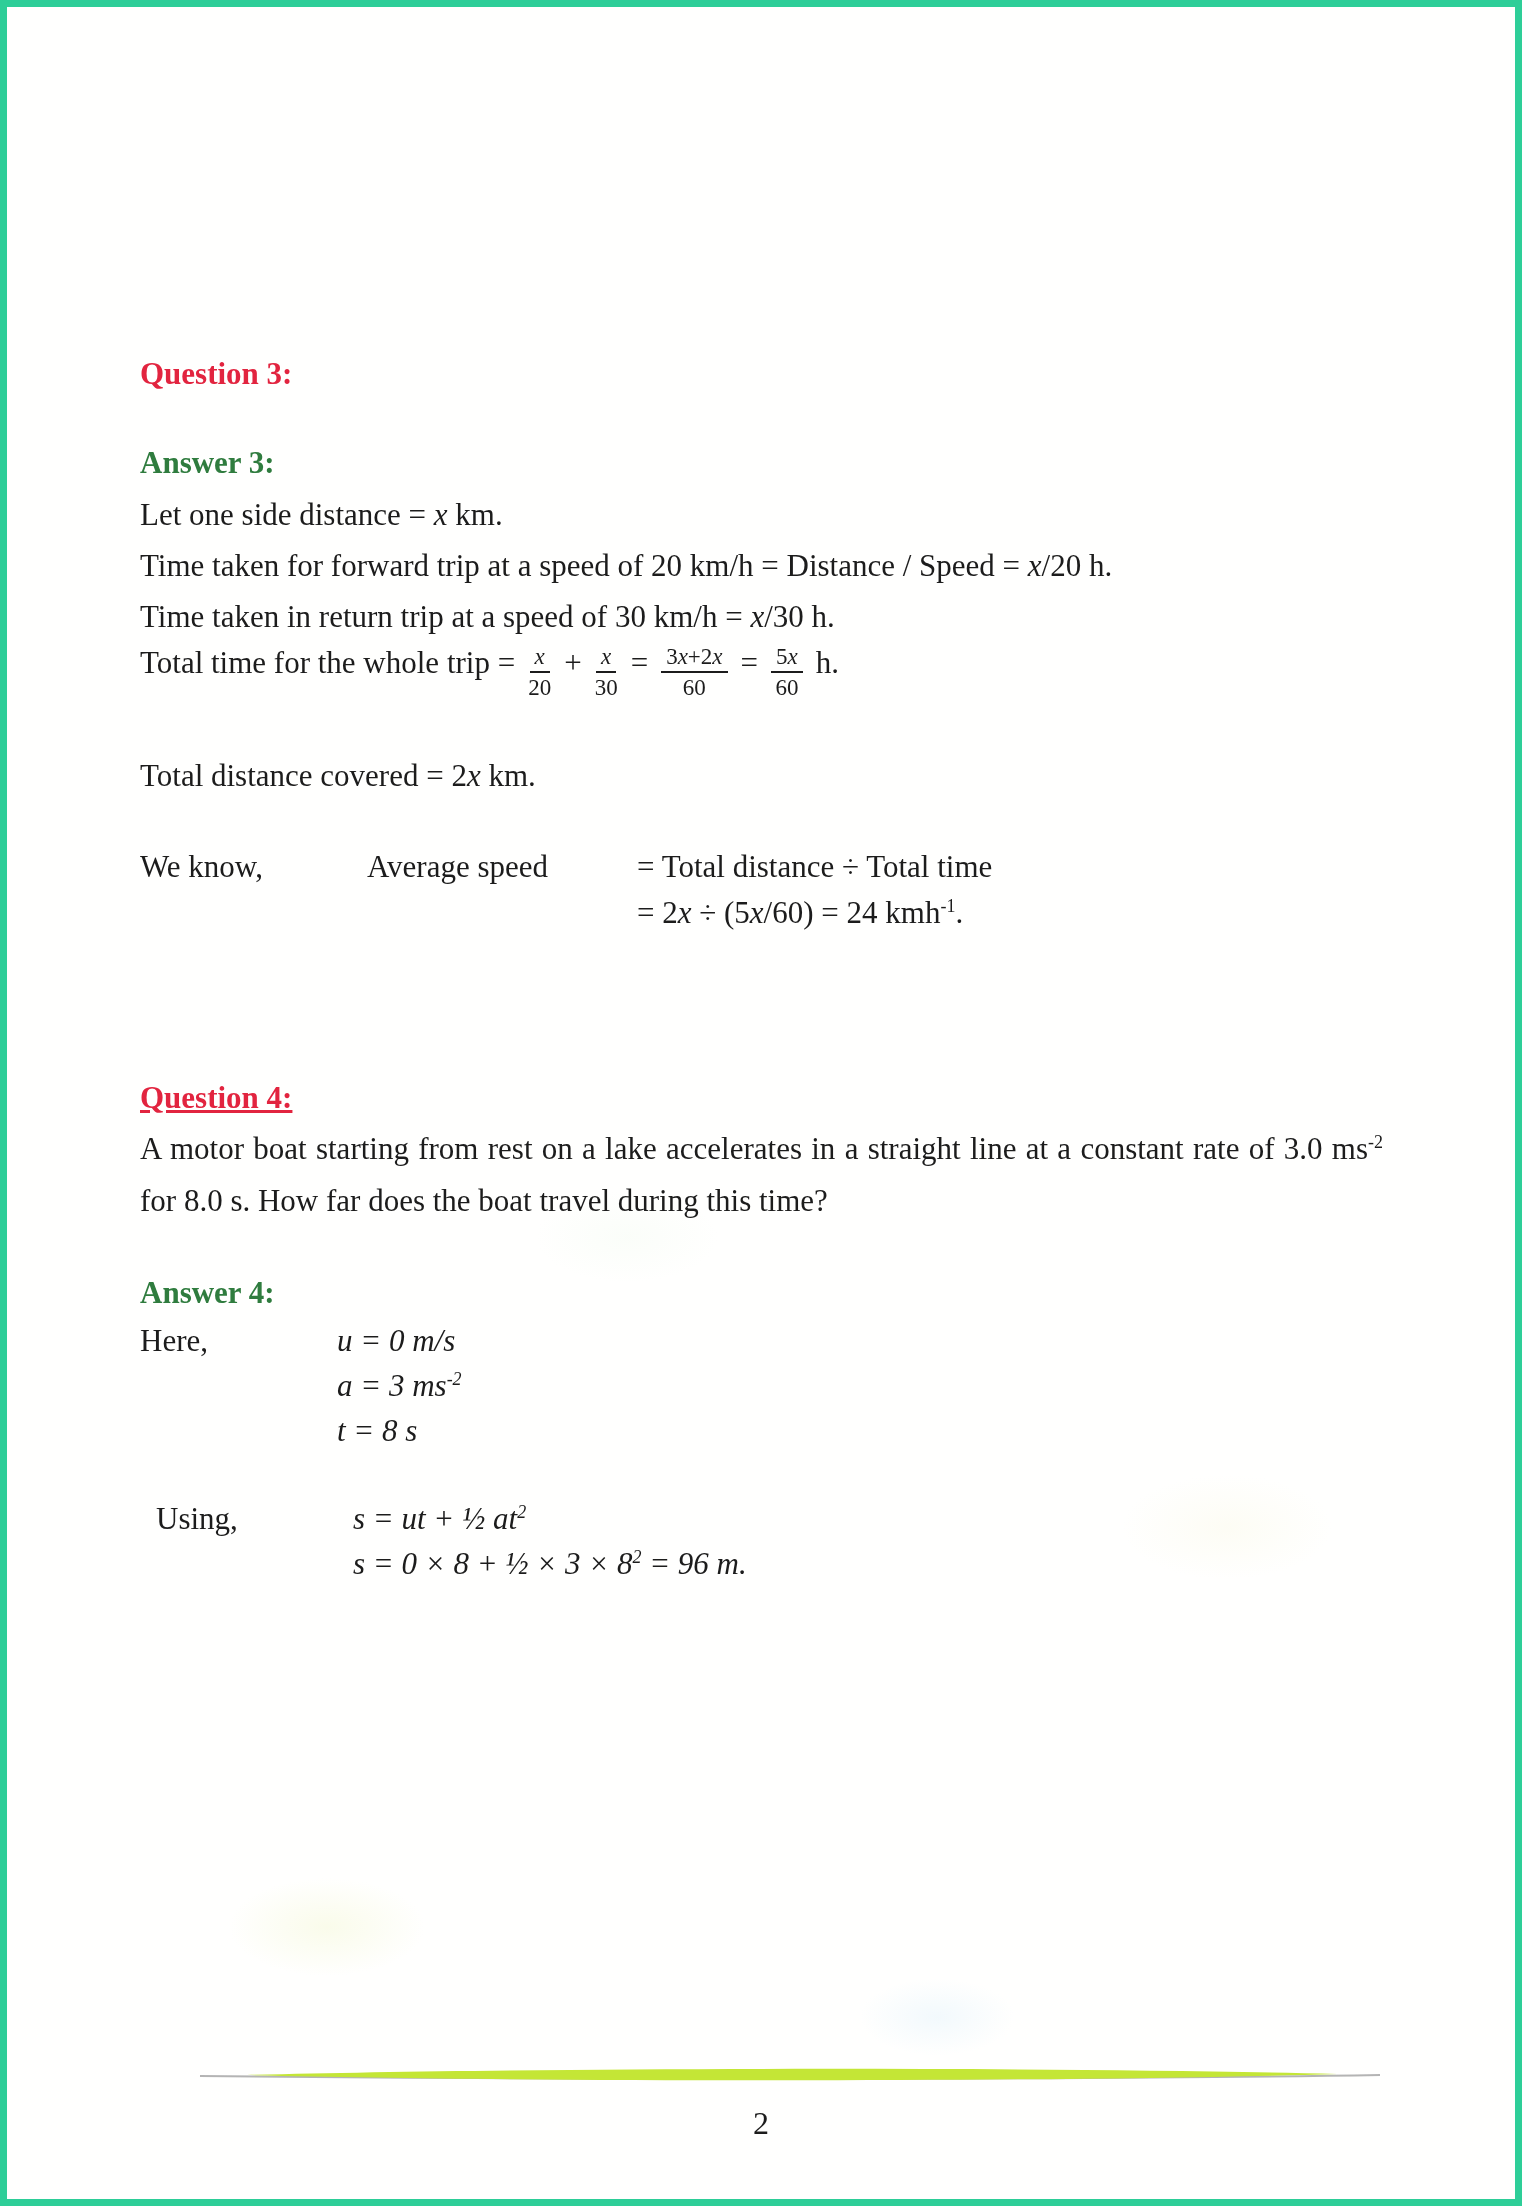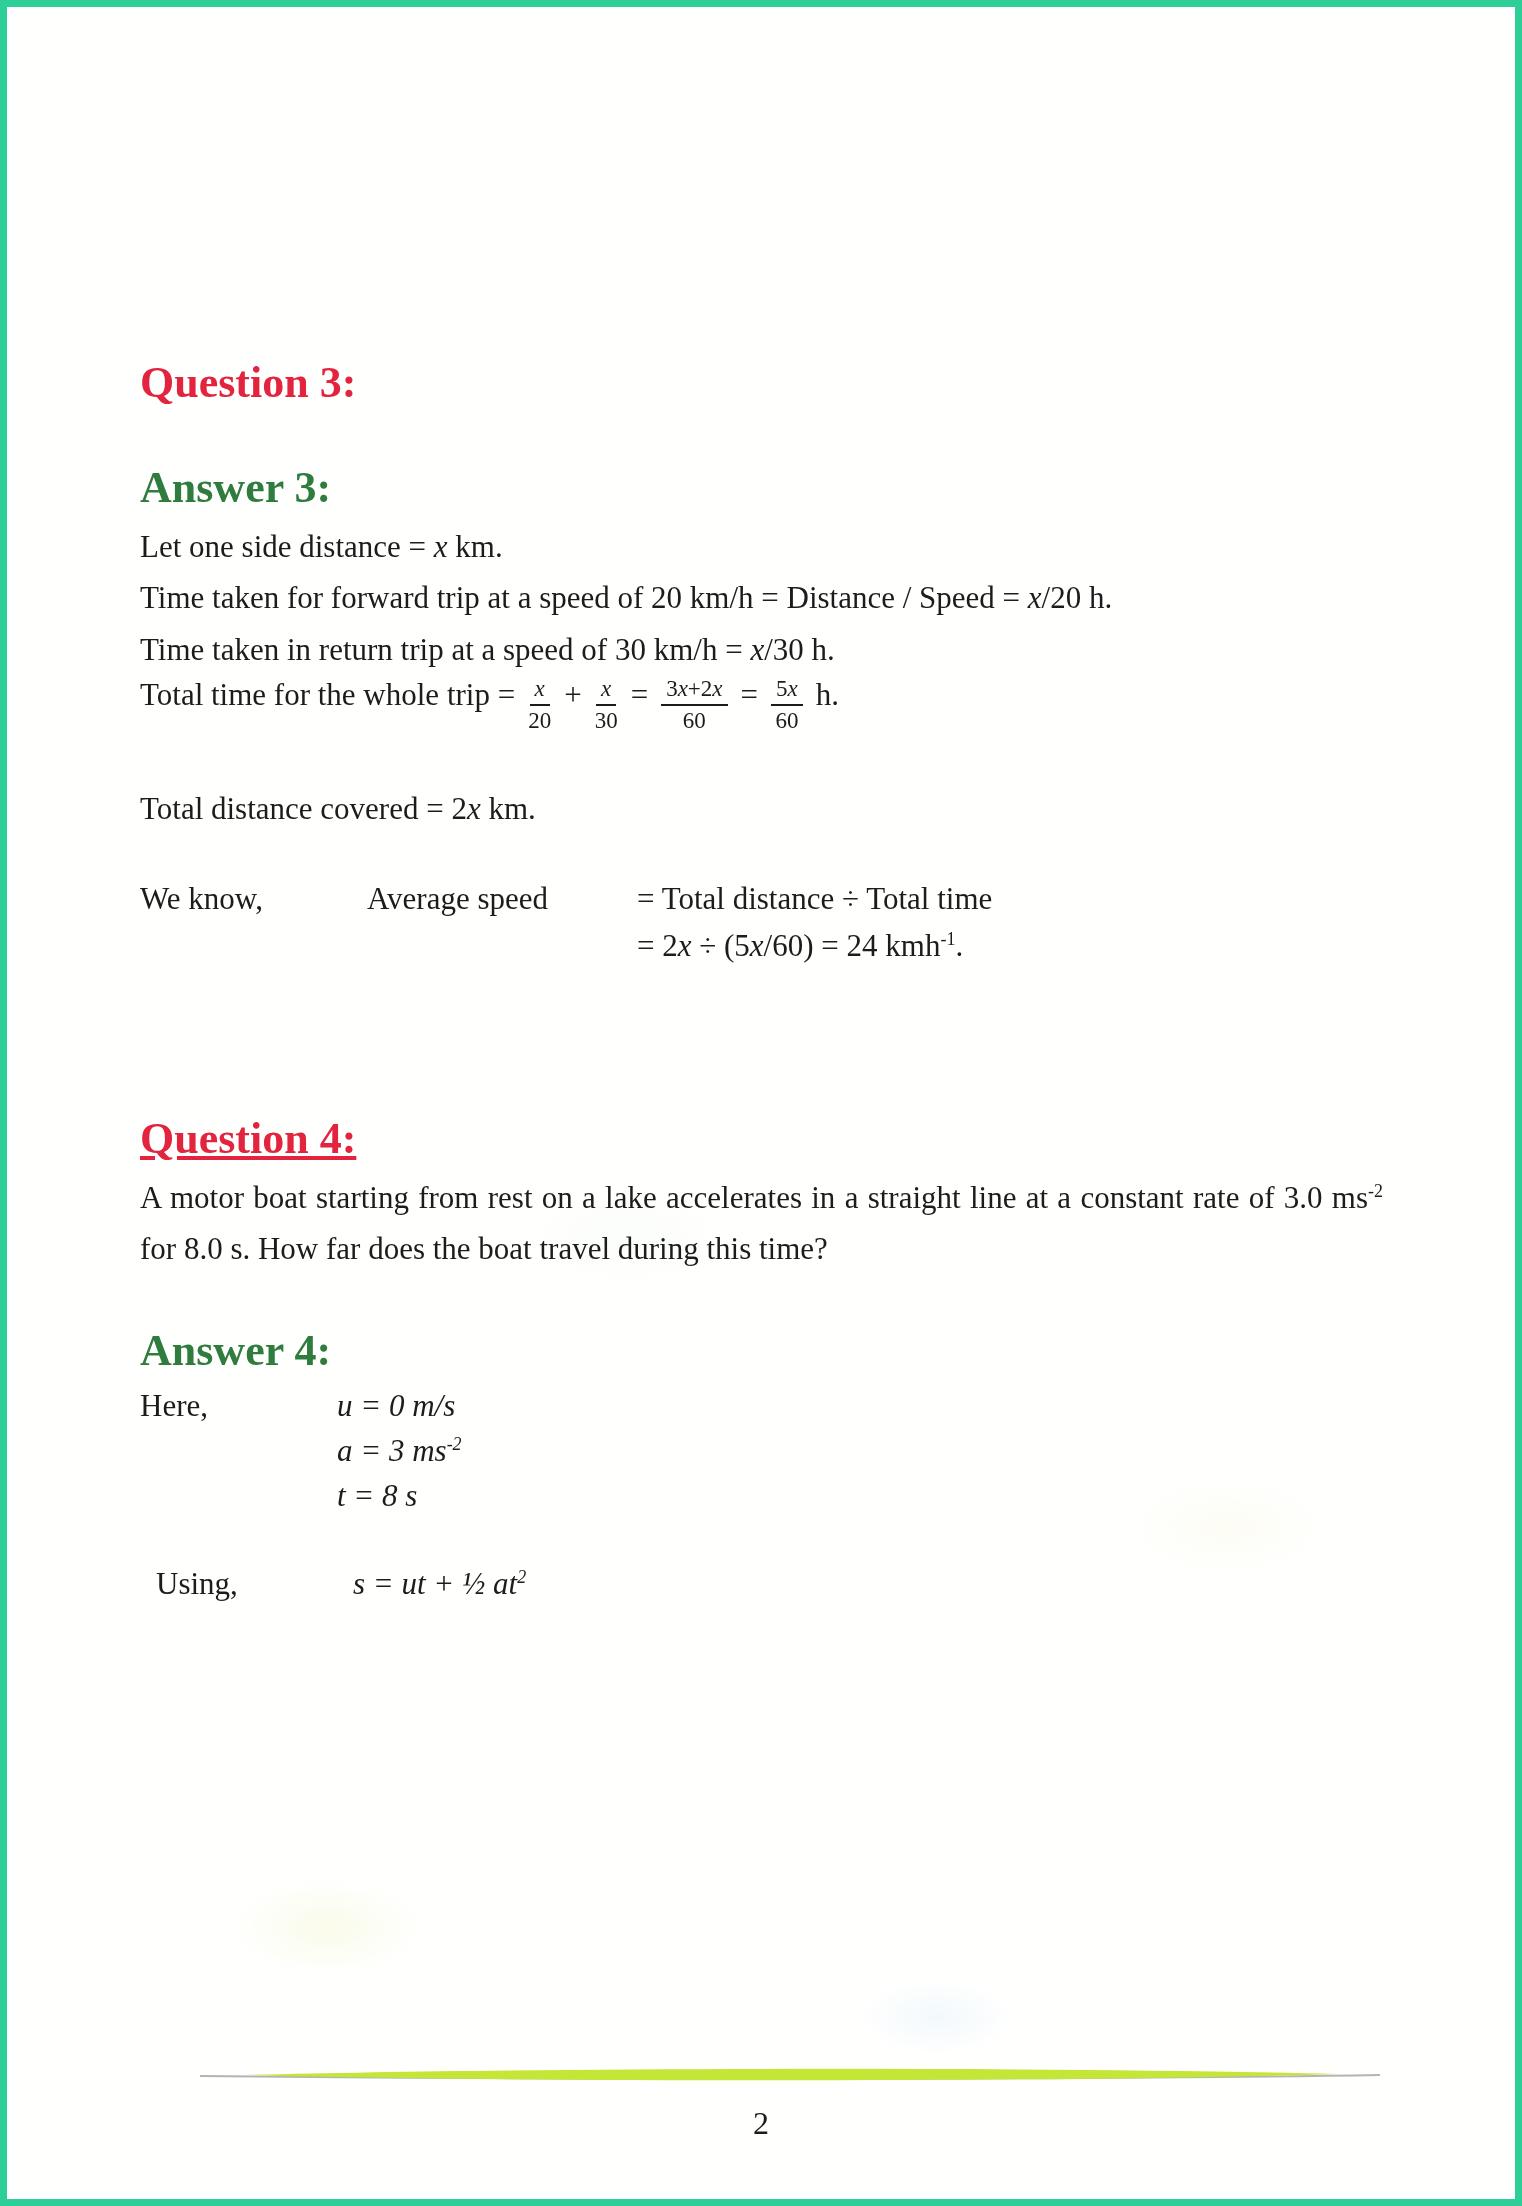--- a/index.html
+++ b/index.html
@@ -17,21 +17,21 @@
       radial-gradient(150px 75px at 1220px 1520px, rgba(248,246,222,.30), transparent 70%),
       radial-gradient(130px 65px at 620px 1230px, rgba(240,250,238,.30), transparent 70%);
     font-family: "Liberation Serif", "DejaVu Serif", serif;
     color: #1C1C1C;
     overflow: hidden;
   }
 
   .content { padding: 348px 132px 0 133px; }
 
   .q-heading, .a-heading {
-    font-size: 44px;
+    font-size: 31px;
     font-weight: bold;
     line-height: 1.25;
     margin: 0 0 6px 0;
   }
 
   .body-text {
     font-size: 31px;
     line-height: 1.66;
     margin: 0;
     text-align: justify;
@@ -164,20 +164,21 @@
           <div>u = 0 m/s</div>
           <div>a = 3 ms<sup>-2</sup></div>
           <div>t = 8 s</div>
         </div>
       </div>
 
       <div class="kv kv-using">
         <span class="kv-label">Using,</span>
         <div class="kv-lines">
           <div>s = ut + ½ at<sup>2</sup></div>
+          <div>s = 0 × 8 + ½ × 3 × 8<sup>2</sup> = 96 m.</div>
         </div>
       </div>
     </section>
 
   </main>
 
   <svg class="separator" viewBox="0 0 1190 26" xmlns="http://www.w3.org/2000/svg">
     <path d="M5 14 C 300 17.5, 890 18, 1185 13" stroke="#9B9B9B" stroke-width="2" fill="none" opacity="0.75" style="stroke: rgb(155, 155, 155);"></path>
     <path d="M52 13 C 330 5.5, 850 4.5, 1142 12 C 850 20.5, 330 20, 52 13 Z" fill="#C4E636" style="fill: rgb(196, 230, 54);"></path>
   </svg>

